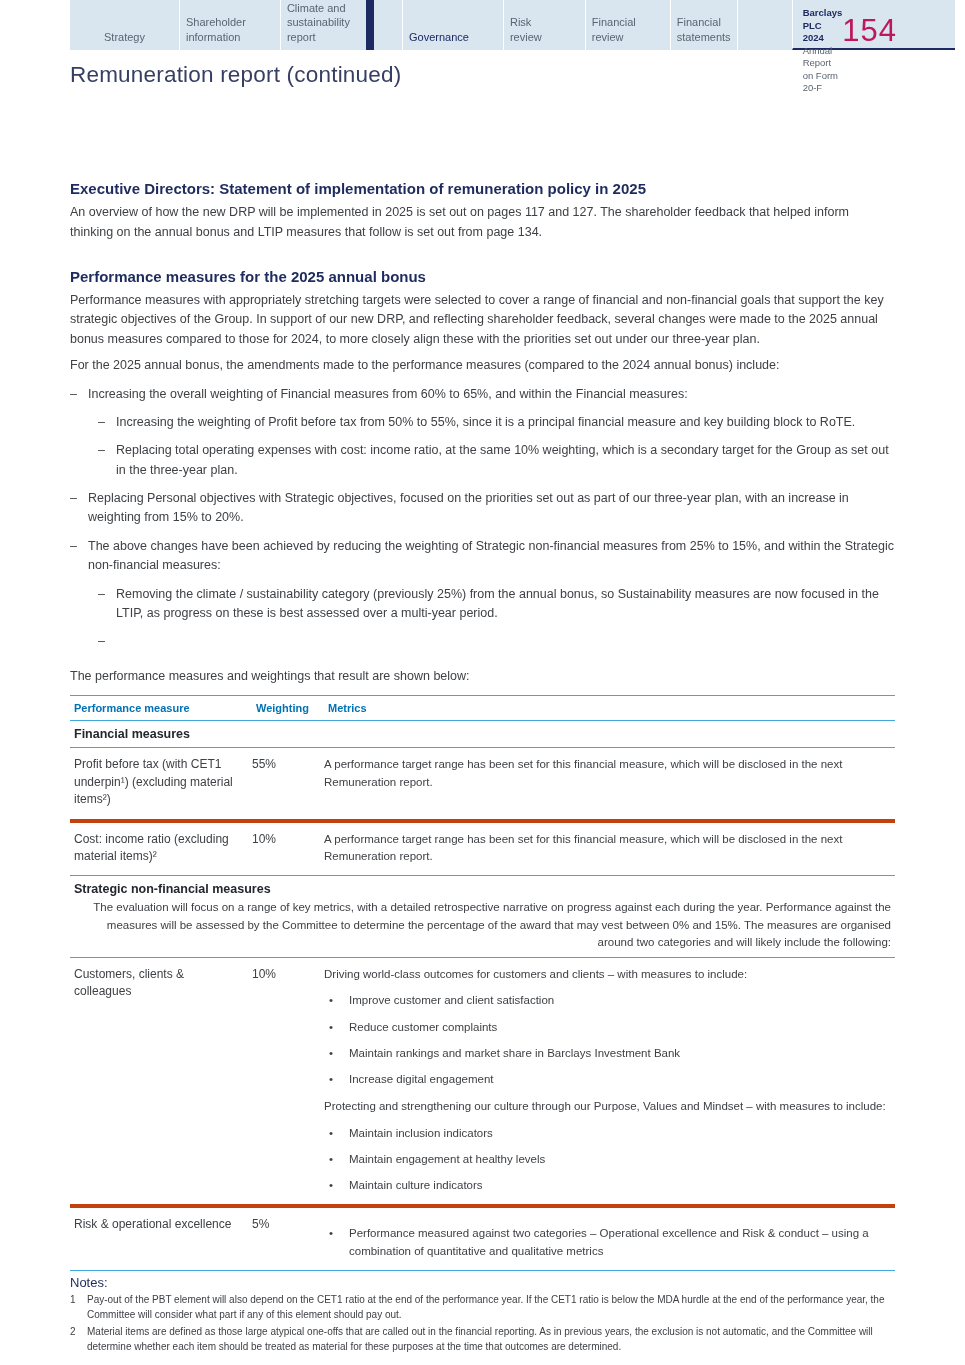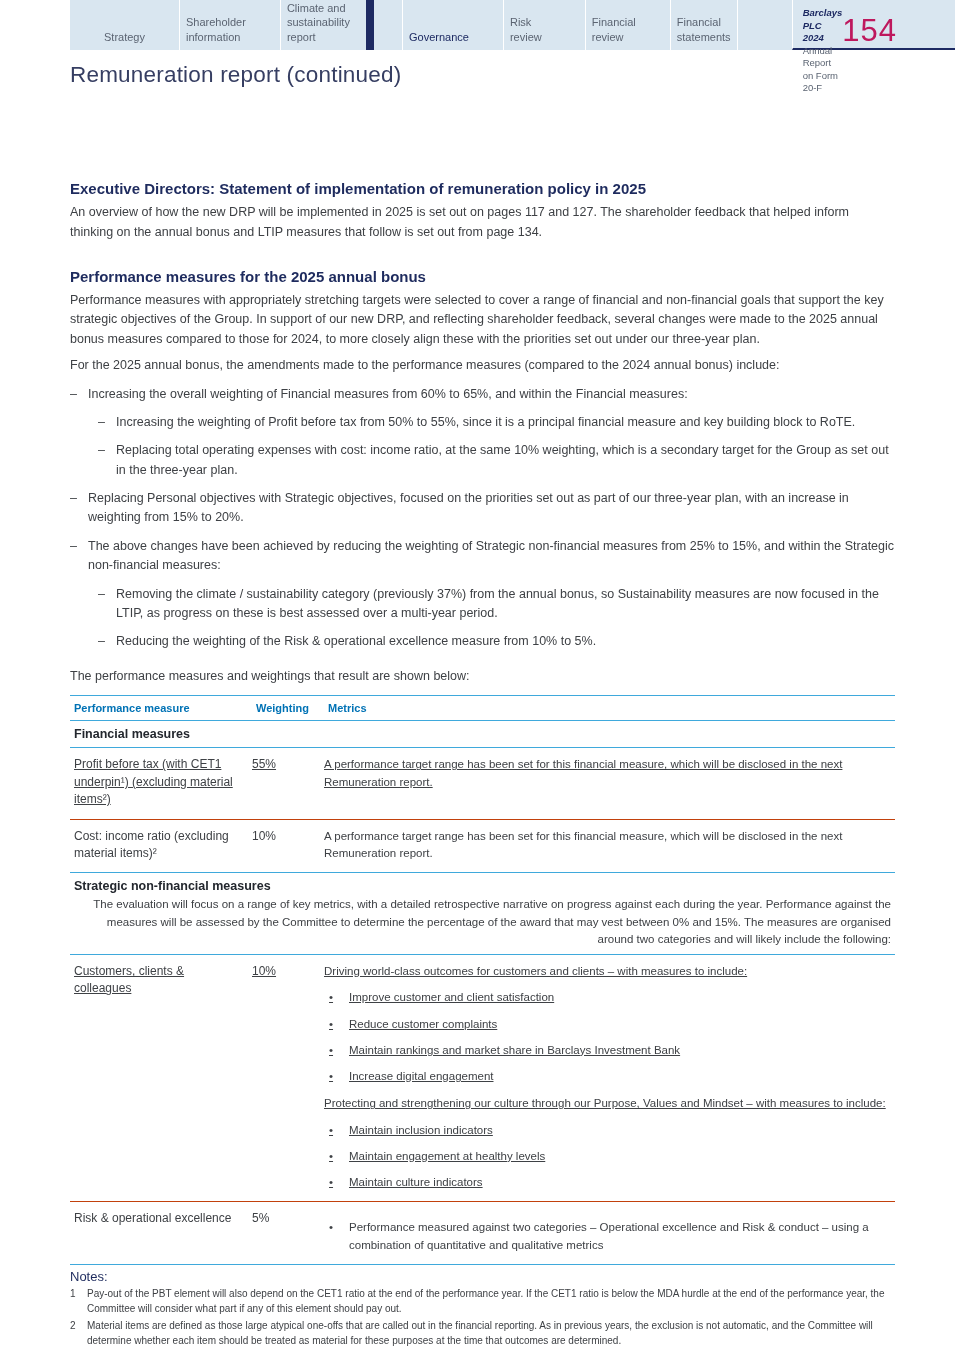--- a/index.html
+++ b/index.html
@@ -47,21 +47,21 @@
   .brand {
     flex: 1;
     box-sizing: border-box;
     border-left: 1px solid #ffffff;
     border-bottom: 2px solid #1d2a62;
     display: flex;
     justify-content: space-between;
     padding: 7px 58px 3px 10px;
   }
   .brand-text { font-size: 9.5px; line-height: 1.32; color: #5b6472; }
-  .brand-text .b1 { font-weight: 700; color: #1d2a62; font-style: italic; }
+  .brand-text .b1 { font-weight: 700; color: #1d2a62; }
   .pagenum {
     align-self: flex-end;
     font-size: 31px;
     line-height: 0.95;
     color: #be185d;
     letter-spacing: 1px;
     font-weight: 400;
   }
 
   
@@ -105,21 +105,21 @@
     font-weight: 400;
     font-size: 11.5px;
     color: #3e4145;
     line-height: 1.5;
     margin-top: 3px;
     text-align: right;
   }
   .tdata { padding: 8px 0 10px 0; font-size: 12px; line-height: 1.45; }
   .tdata .c1 { padding-left: 4px; padding-right: 14px; }
   .tdata .c3 { font-size: 11.5px; line-height: 1.5; padding-right: 4px; }
-  .row-gray { border-bottom: 1px solid #c2410c; text-decoration: underline; }
+  .row-gray { border-bottom: 4px solid #c2410c; }
   .row-cyan { border-bottom: 1px solid #3fa9dc; }
   .mintro { margin-top: 10px; }
   .mintro.firstintro { margin-top: 0; }
   .mb { display: flex; margin-top: 9px; }
   .mb .dot { width: 20px; flex-shrink: 0; padding-left: 5px; }
 
   
   .notes-h { margin-top: 4px; font-size: 13px; font-weight: 400; color: #1e2b5e; }
   .note { display: flex; font-size: 10px; line-height: 1.5; margin-top: 2px; color: #3e4145; }
   .note .n { width: 17px; flex-shrink: 0; }
@@ -190,25 +190,24 @@
       <div class="bitem lvl1">
         <span class="mk">–</span>
         <span>Replacing Personal objectives with Strategic objectives, focused on the priorities set out as part of our three-year plan, with an increase in weighting from 15% to 20%.</span>
       </div>
       <div class="bitem lvl1">
         <span class="mk">–</span>
         <span>The above changes have been achieved by reducing the weighting of Strategic non-financial measures from 25% to 15%, and within the Strategic non-financial measures:</span>
       </div>
       <div class="bitem lvl2">
         <span class="mk">–</span>
-        <span>Removing the climate / sustainability category (previously 37%) from the annual bonus, so Sustainability measures are now focused in the LTIP, as progress on these is best assessed over a multi-year period.</span>
+        <span>Removing the climate / sustainability category (previously 25%) from the annual bonus, so Sustainability measures are now focused in the LTIP, as progress on these is best assessed over a multi-year period.</span>
       </div>
       <div class="bitem lvl2">
         <span class="mk">–</span>
-        <span>Reducing the weighting of the Risk &amp; operational excellence measure from 10% to 5%.</span>
       </div>
     </div>
 
     <p class="body-p lead-in">The performance measures and weightings that result are shown below:</p>
 
     <div class="ptable">
 
       <div class="trow thead">
         <div>Performance measure</div>
         <div>Weighting</div>

